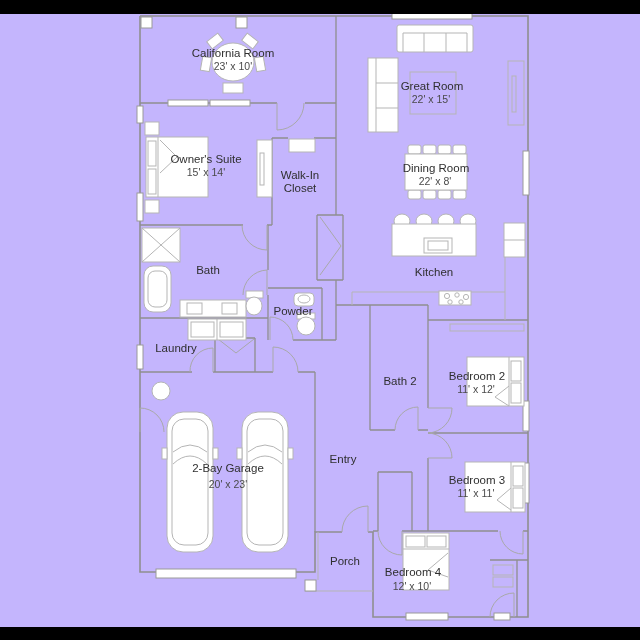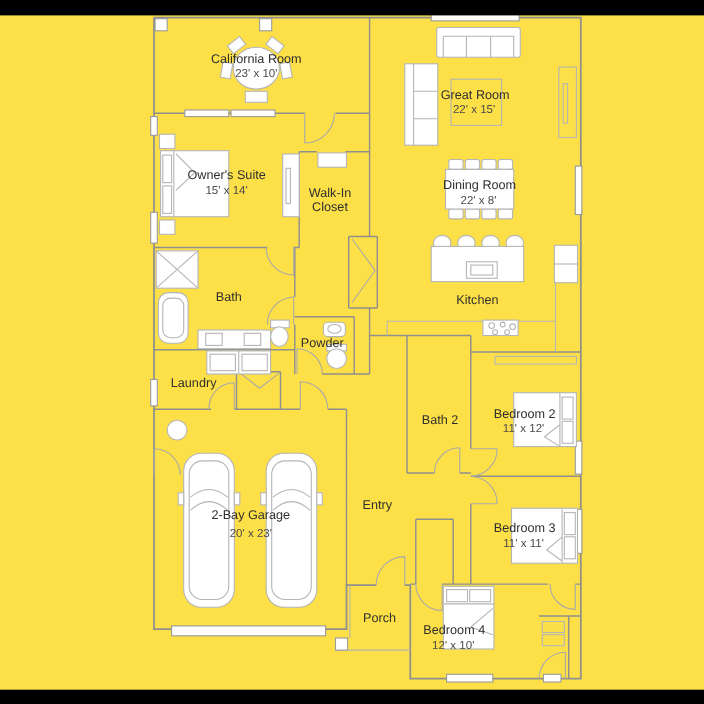--- a/index.html
+++ b/index.html
@@ -1,16 +1,16 @@
 <!DOCTYPE html>
 <html style="--wall: #8f8f8f; --furn: #b5b5b5; --txt: #2f2f2f; --dim: #4a4a4a; --bar: #000000;"><head>
 <meta charset="utf-8">
 <style>
   html,body{margin:0;padding:0;background:#ffffff;}
-  .stage{position:relative;width:640px;height:640px;background:#fde047;overflow:hidden;
+  .stage{position:relative;width:640px;height:640px;background:#c4b5fd;overflow:hidden;
          font-family:"Liberation Sans", sans-serif;}
   .letterbox{position:absolute;left:0;width:640px;background:var(--bar,#000);}
   .letterbox.top{top:0;height:14px;}
   .letterbox.bottom{top:627px;height:13px;}
   svg text{font-family:"Liberation Sans", sans-serif;}
   .room-name{font-size:11.5px;fill:var(--txt,#2f2f2f);}
   .room-dims{font-size:10.5px;fill:var(--dim,#4a4a4a);}
   .wall{stroke:var(--wall,#8f8f8f);fill:none;}
   .furn{stroke:var(--furn,#b5b5b5);fill:none;stroke-width:1;}
   .furnf{stroke:var(--furn,#b5b5b5);fill:#ffffff;stroke-width:1;}

